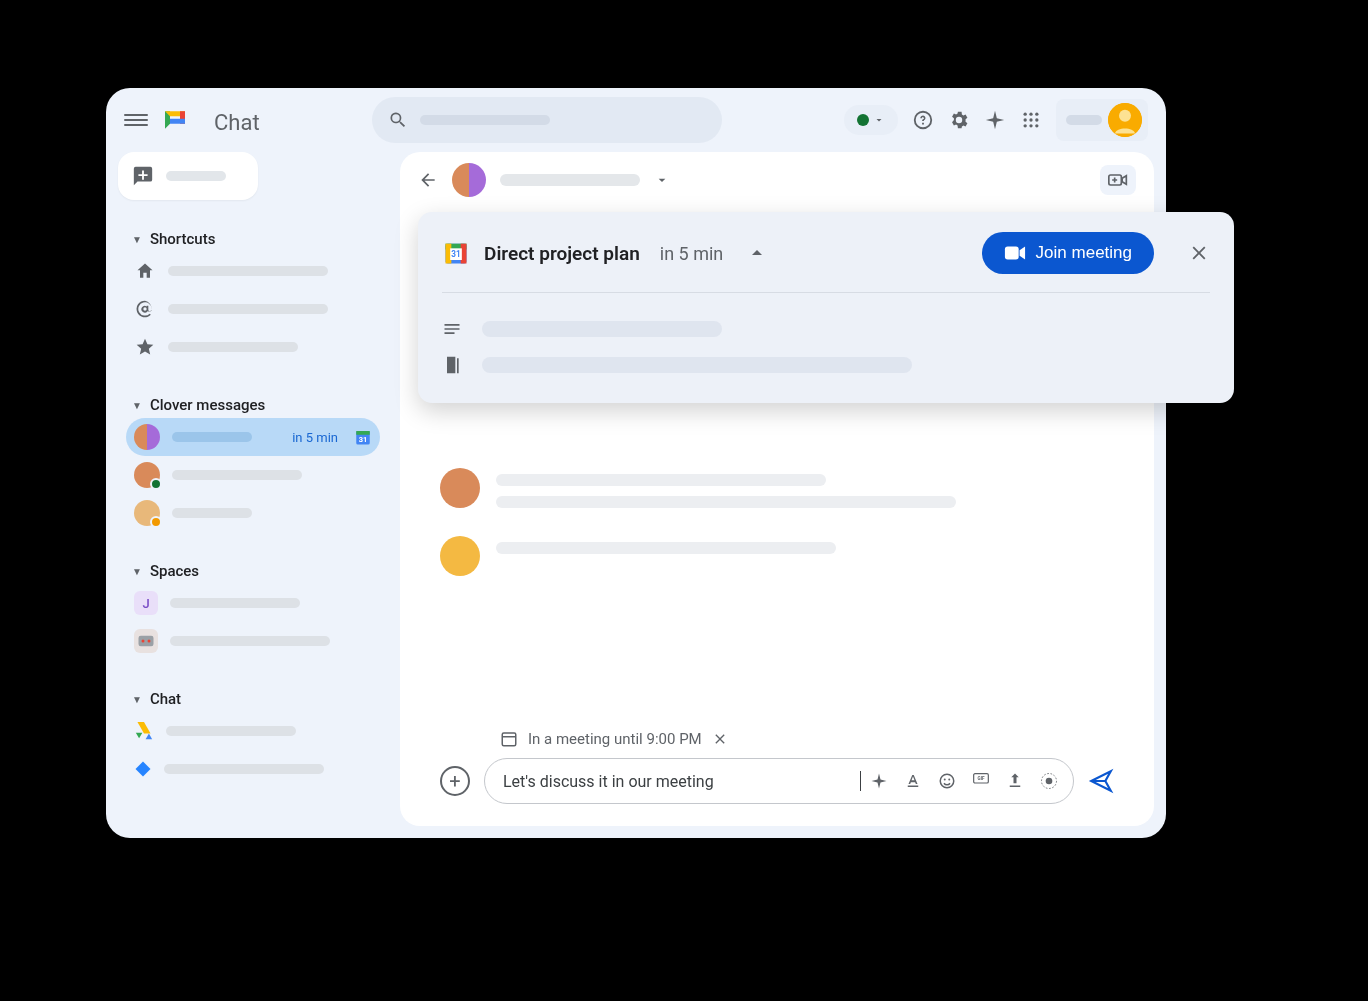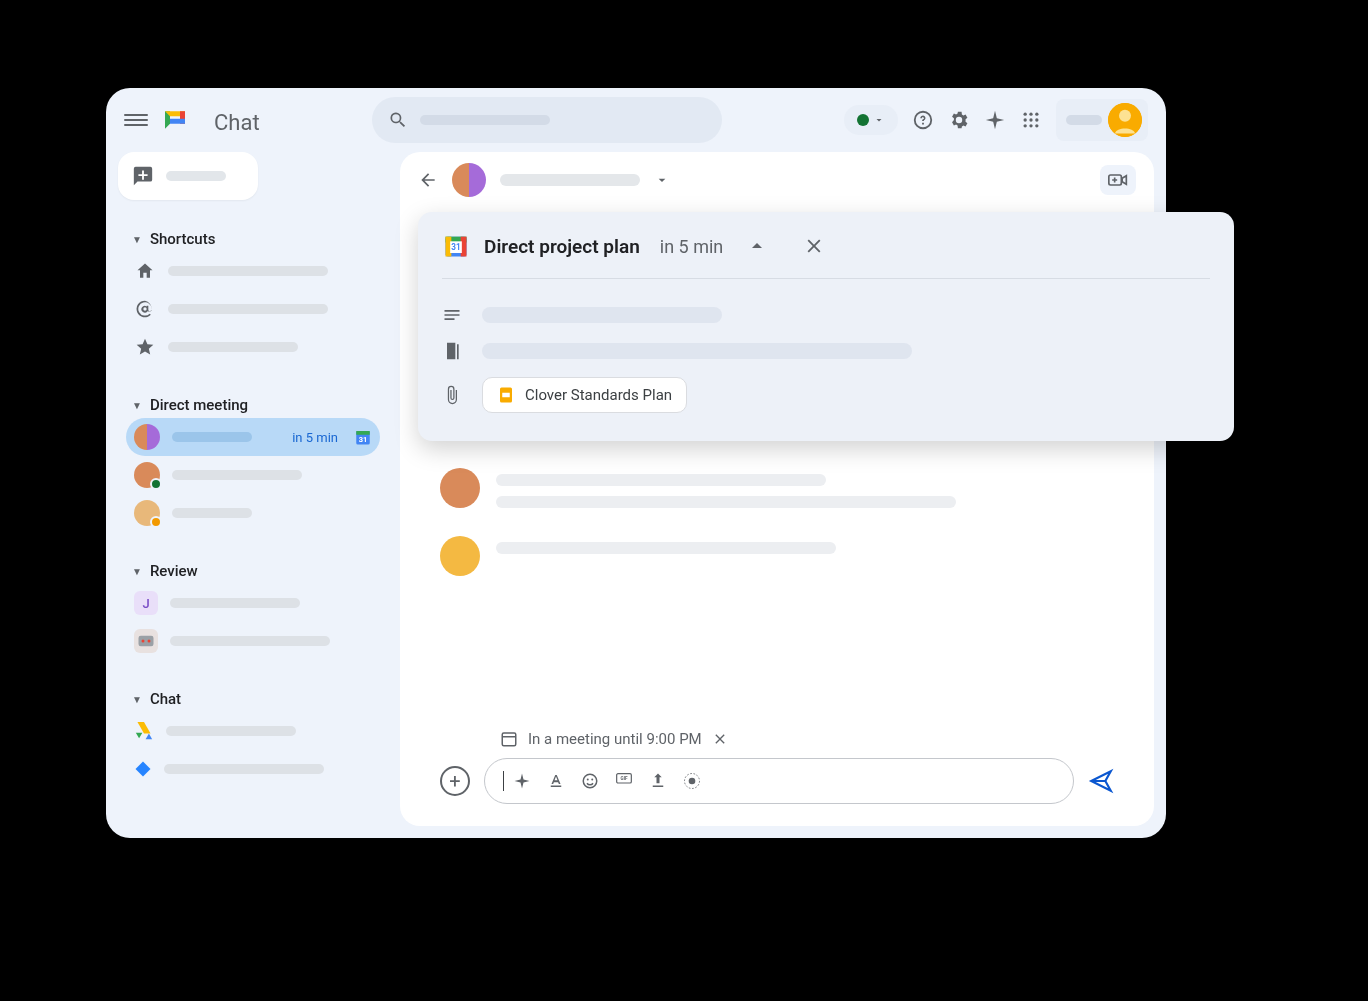--- a/index.html
+++ b/index.html
@@ -258,21 +258,21 @@
                 <path fill="currentColor" d="M12 17.3l6.2 3.7-1.6-7 5.4-4.7-7.1-.6L12 2 9.1 8.7 2 9.3l5.4 4.7-1.6 7z"></path>
               </svg>
             </div>
           <div class="sb-ph med"></div>
         </div>
       </div>
 
       <div class="sb-section">
         <div class="sb-heading">
           <span class="sb-caret">▼</span>
-          <span>Direct meeting</span>
+          <span>Clover messages</span>
         </div>
         <div class="sb-item active">
           <div class="sb-avatar dual"></div>
           <div class="sb-ph short blue"></div>
           <span class="sb-in5">in 5 min</span>
           <svg class="sb-cal" viewBox="0 0 24 24">
               <rect x="3" y="4" width="18" height="18" rx="2" fill="#4285f4"></rect>
               <rect x="3" y="4" width="18" height="5" fill="#34a853"></rect>
               <text x="12" y="18" font-size="10" fill="#fff" text-anchor="middle" font-weight="bold">31</text>
             </svg>
@@ -289,21 +289,21 @@
             <div class="sb-avatar f2"></div>
             <div class="sb-badge orange"></div>
           </div>
           <div class="sb-ph short"></div>
         </div>
       </div>
 
       <div class="sb-section">
         <div class="sb-heading">
           <span class="sb-caret">▼</span>
-          <span>Review</span>
+          <span>Spaces</span>
         </div>
         <div class="sb-item">
           <div class="sb-square purple">J</div>
           <div class="sb-ph med"></div>
         </div>
         <div class="sb-item">
           <div class="sb-square bot">
             <svg width="18" height="14" viewBox="0 0 24 18">
                 <rect x="2" y="2" width="20" height="14" rx="3" fill="#9aa0a6"></rect>
                 <circle cx="8" cy="9" r="2" fill="#ea4335"></circle>
@@ -363,48 +363,43 @@
             <rect x="6" y="8" width="10" height="34" fill="#fbbc05"></rect>
             <rect x="32" y="8" width="10" height="34" fill="#ea4335"></rect>
             <rect x="14" y="16" width="20" height="20" fill="#fff"></rect>
             <text x="24" y="31" font-size="14" fill="#4285f4" text-anchor="middle" font-weight="bold">31</text>
           </svg>
           <span class="mc-title">Direct project plan</span>
           <span class="mc-time">in 5 min</span>
           <svg class="mc-chevron" viewBox="0 0 24 24">
               <path fill="currentColor" d="M7 14l5-5 5 5z"></path>
             </svg>
+          <button class="join-btn">
+            <svg width="22" height="18" viewBox="0 0 24 18">
+                <rect x="1" y="2" width="15" height="14" rx="3" fill="#fff"></rect>
+                <path d="M17 6l6-4v14l-6-4z" fill="#fff"></path>
+              </svg>
+            <span>Join meeting</span>
+          </button>
           <svg class="mc-close" viewBox="0 0 24 24">
               <path fill="currentColor" d="M19 6.4L17.6 5 12 10.6 6.4 5 5 6.4 10.6 12 5 17.6 6.4 19 12 13.4 17.6 19 19 17.6 13.4 12z"></path>
             </svg>
         </div>
         <div class="mc-divider"></div>
         <div class="mc-row">
           <svg class="mc-row-icon" viewBox="0 0 24 24">
               <path fill="currentColor" d="M3 6h18v2H3zm0 5h18v2H3zm0 5h12v2H3z"></path>
             </svg>
           <div class="mc-row-ph w1"></div>
         </div>
         <div class="mc-row">
           <svg class="mc-row-icon" viewBox="0 0 24 24">
               <path fill="currentColor" d="M6 2h10v20H6zM18 4h2v18h-2zM9 11h2v2H9z"></path>
             </svg>
           <div class="mc-row-ph w2"></div>
-        </div>
-        <div class="mc-row">
-          <svg class="mc-row-icon" viewBox="0 0 24 24">
-              <path fill="currentColor" d="M16.5 6v11.5a4 4 0 0 1-8 0V5a2.5 2.5 0 0 1 5 0v10.5a1 1 0 0 1-2 0V6h-1.5v9.5a2.5 2.5 0 0 0 5 0V5a4 4 0 0 0-8 0v12.5a5.5 5.5 0 0 0 11 0V6z"></path>
-            </svg>
-          <div class="attach-chip">
-            <svg class="slides-icon" viewBox="0 0 24 24">
-                <rect x="4" y="2" width="16" height="20" rx="2" fill="#f9ab00"></rect>
-                <rect x="7" y="9" width="10" height="6" fill="#fff"></rect>
-              </svg>
-            <span>Clover Standards Plan</span>
-          </div>
         </div>
       </div>
 
       <div class="messages">
         <div class="msg">
           <div class="msg-avatar m1"></div>
           <div class="msg-lines">
             <div class="msg-ph a"></div>
             <div class="msg-ph b"></div>
           </div>
@@ -424,20 +419,21 @@
               <path d="M3 9h18" stroke="#5f6368" stroke-width="2"></path>
             </svg>
           <span>In a meeting until 9:00 PM</span>
           <svg class="x" width="16" height="16" viewBox="0 0 24 24">
               <path fill="#5f6368" d="M19 6.4L17.6 5 12 10.6 6.4 5 5 6.4 10.6 12 5 17.6 6.4 19 12 13.4 17.6 19 19 17.6 13.4 12z"></path>
             </svg>
         </div>
         <div class="compose-row">
           <div class="plus-circle">+</div>
           <div class="compose-input">
+            <span class="compose-text">Let's discuss it in our meeting</span>
               <span class="cursor"></span>
             <div class="compose-icons">
               <div class="ci">
                   <svg viewBox="0 0 24 24" width="18" height="18">
                     <path fill="currentColor" d="M12 2l2 8 8 2-8 2-2 8-2-8-8-2 8-2z"></path>
                   </svg>
                 </div>
               <div class="ci">
                   <svg viewBox="0 0 24 24" width="18" height="18">
                     <path fill="currentColor" d="M5 18h14v2H5zM11 4h2l5 12h-2.2l-1-2.5H9.2L8.2 16H6zm-1 7h4l-2-5z"></path>

